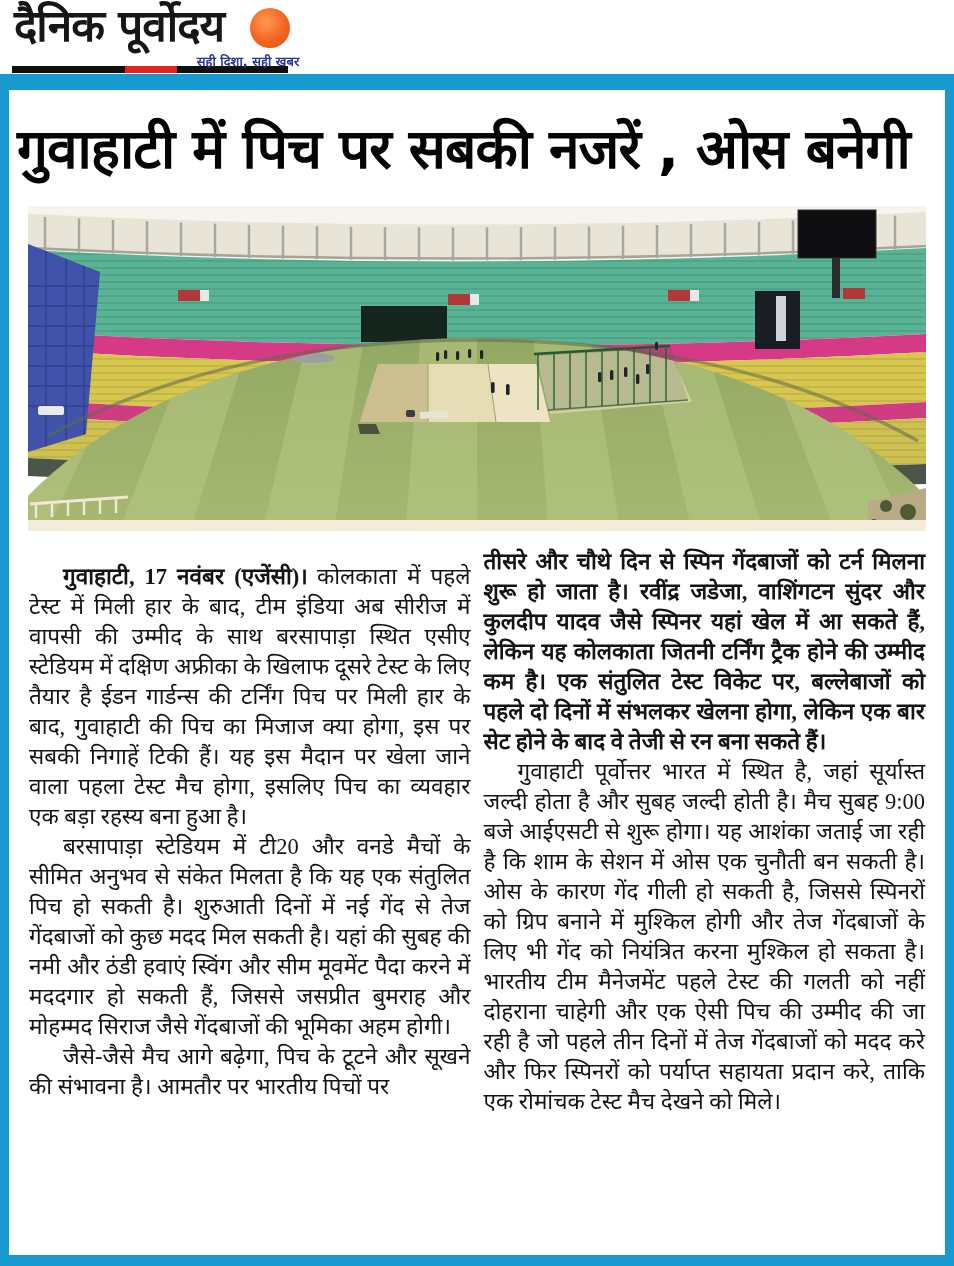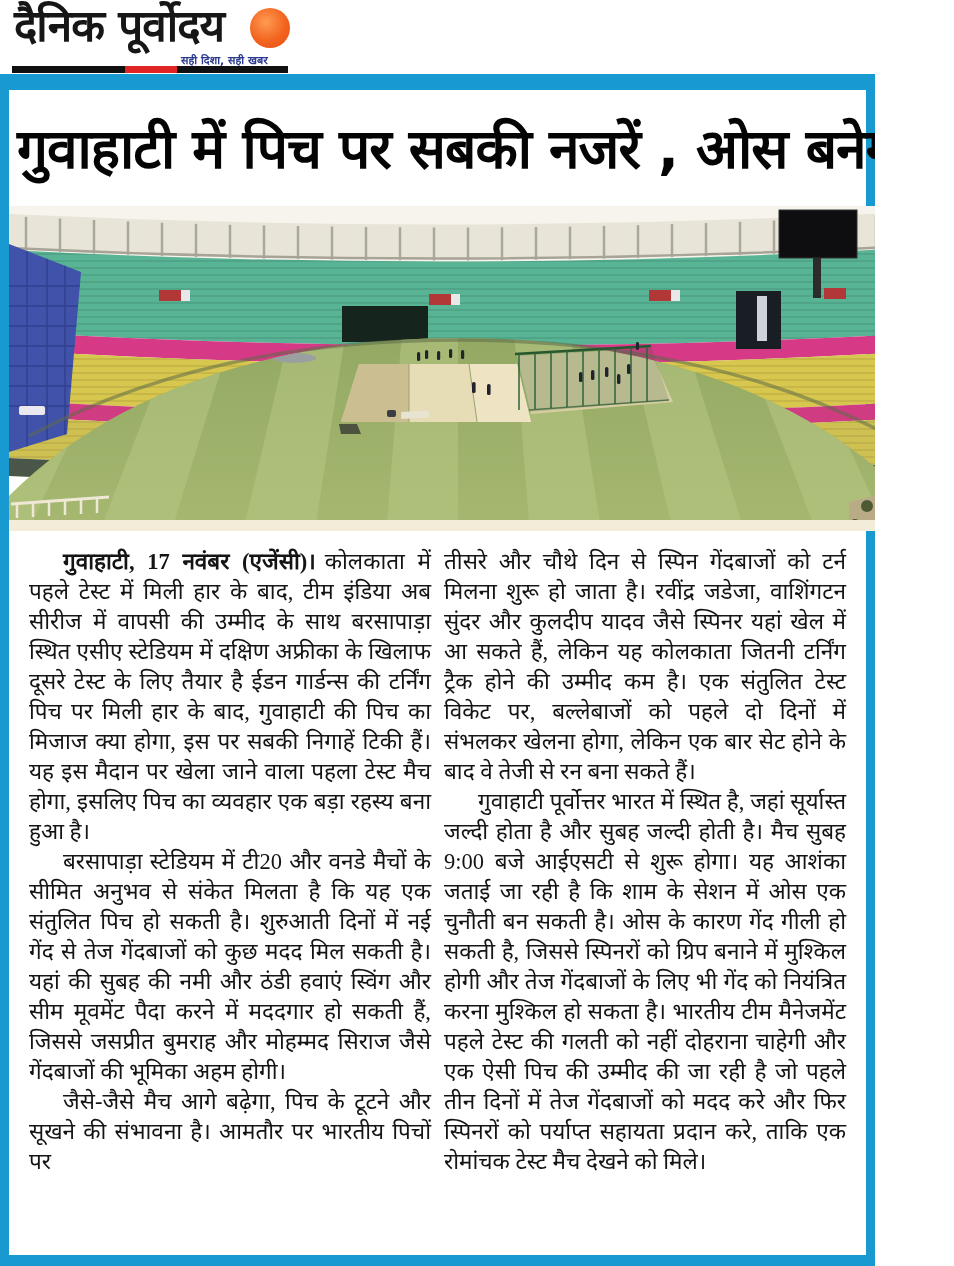--- a/index.html
+++ b/index.html
@@ -1,34 +1,34 @@
 <!DOCTYPE html>
 <html lang="hi"><head>
 <meta charset="utf-8">
 <style>
   html,body{margin:0;padding:0;background:#ffffff;}
   .page{
-    position:relative;width:875px;height:1266px;background:#737373;
+    position:relative;width:954px;height:1266px;background:#737373;
     font-family:"DejaVu Sans",sans-serif;overflow:hidden;
   }
   
   .masthead{position:relative;height:74px;background:#ffffff;}
   .logo-wrap{position:absolute;left:14px;top:2px;}
   .sun{
     position:absolute;left:236px;top:6px;width:40px;height:40px;border-radius:50%;
     background:radial-gradient(circle at 40% 35%, #ff9a52 0%, #f2641f 55%, #e64d12 100%);
     z-index:0;
   }
   .logo-title{
     position:relative;z-index:1;margin:0;font-size:44px;line-height:48px;font-weight:800;
     color:#161616;letter-spacing:-1px;font-family:"DejaVu Sans",sans-serif;white-space:nowrap;
   }
   .tagline{
-    position:absolute;left:167px;top:50px;width:160px;z-index:2;
-    font-size:11px;font-weight:700;color:#2b3990;white-space:nowrap;
+    position:absolute;left:154px;top:50px;width:160px;text-align:center;z-index:2;
+    font-size:13px;font-weight:700;color:#2b3990;white-space:nowrap;
   }
   .masthead-rule{position:absolute;left:12px;top:66px;width:276px;height:7px;background:#101010;}
   .masthead-badge{position:absolute;left:113px;top:0;width:52px;height:7px;background:#e02424;}
   
   .frame{
     position:absolute;top:74px;left:0;right:0;bottom:0;background:#ffffff;
     border-style:solid;border-color:#1899cf;border-width:16px 9px 11px 9px;
     box-sizing:border-box;
   }
   
@@ -41,21 +41,21 @@
   .photo-fig{margin:10px auto 16px auto;width:898px;height:325px;position:relative;}
   .photo-fig svg{display:block;width:898px;height:325px;}
   
   .article{
     display:flex;gap:13px;padding:0 20px;margin-top:10px;
     font-family:"Liberation Serif","DejaVu Serif",serif;
     font-size:22.5px;line-height:30px;color:#141414;text-align:justify;align-items:center;
   }
   .col{flex:1;min-width:0;}
   .col p{margin:0;text-indent:34px;}
-  .col p.no-indent{text-indent:0;}
+  .col p.no-indent{text-indent:0;font-weight:bold;}
   .dateline{font-weight:700;padding-right:9px;}
 </style>
 </head>
 <body>
 
 <div class="page">
 
   <header class="masthead">
     <div class="logo-wrap">
       <span class="sun"></span>

